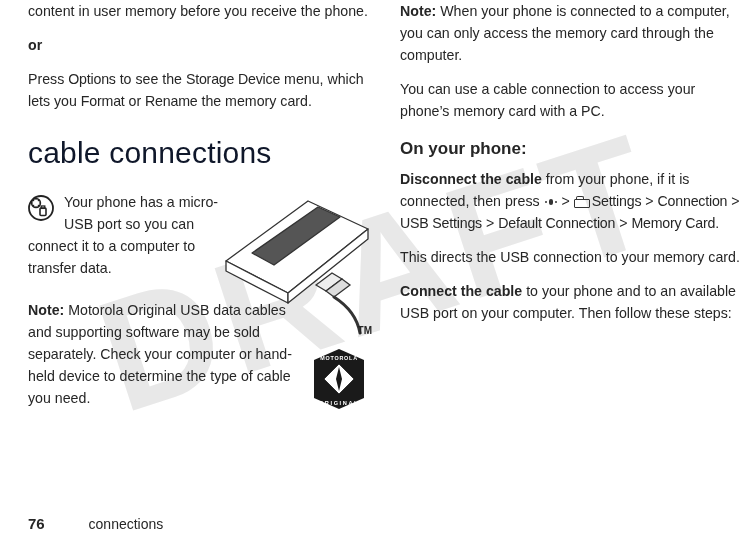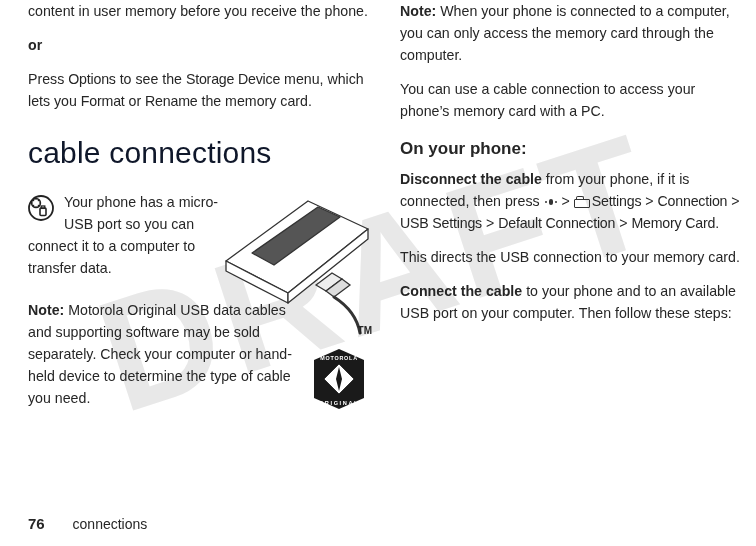--- a/index.html
+++ b/index.html
@@ -85,21 +85,21 @@
     top: 132px;
     font-size: 10px;
     font-weight: bold;
   }
   .footer {
     position: absolute;
     bottom: 14px;
     left: 28px;
     font-size: 14px;
   }
-  .footer .pn { font-weight: bold; font-size: 15px; margin-right: 24px; }
+  .footer .pn { font-weight: bold; font-size: 15px; margin-right: 40px; }
   .center-dot {
     display:inline-block;
     width:14px; height:10px;
     position:relative;
     vertical-align: -1px;
   }
   .center-dot::before, .center-dot::after {
     content:""; position:absolute; top:4px; width:2px; height:2px; background:#333; border-radius:50%;
   }
   .center-dot::before{ left:1px; }

